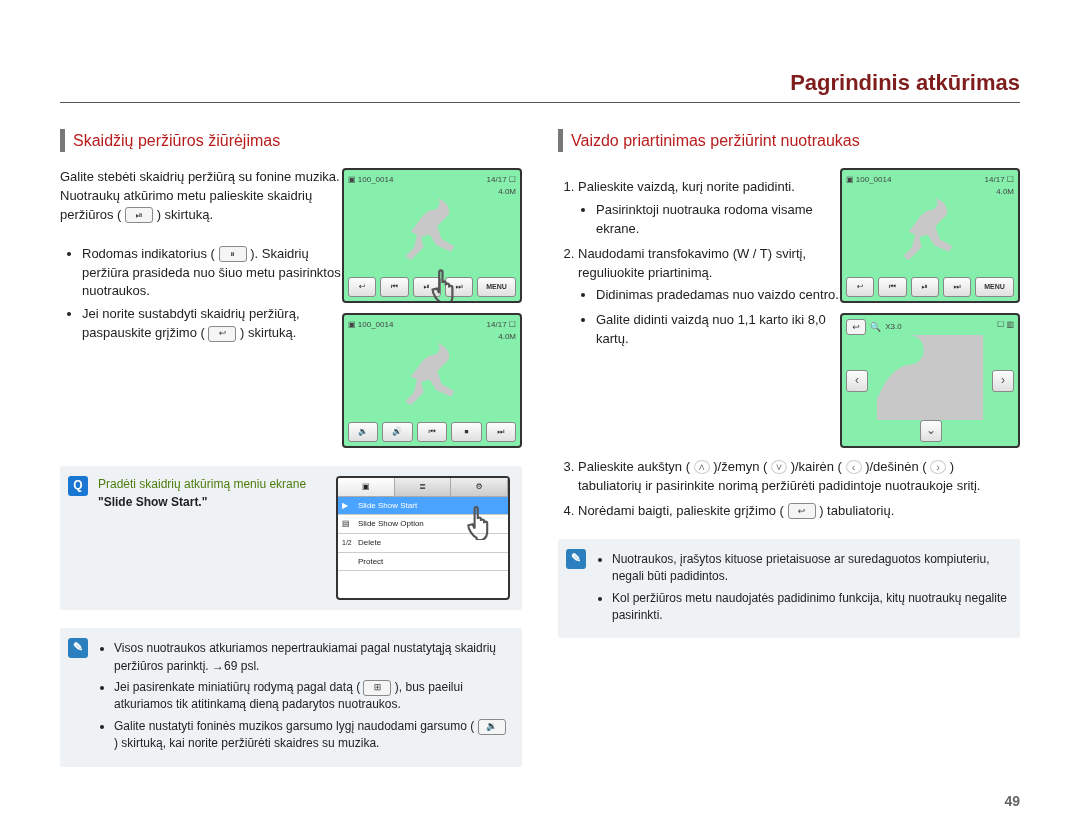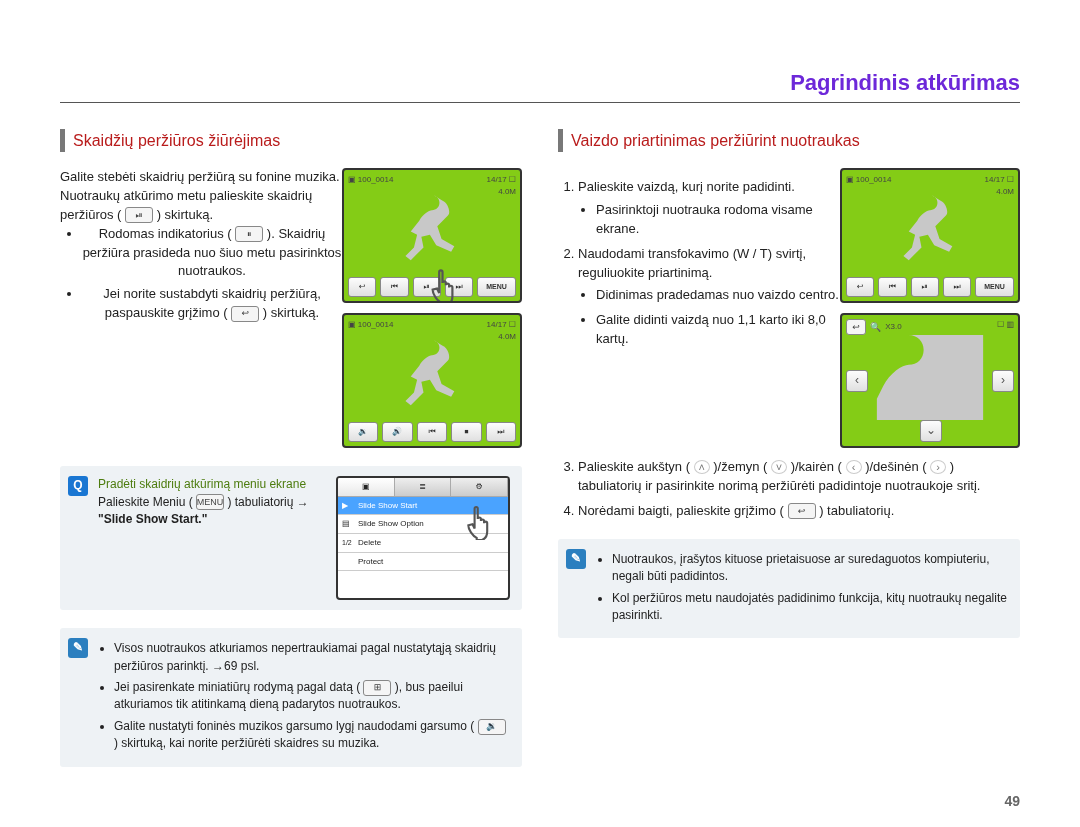--- a/index.html
+++ b/index.html
@@ -11,21 +11,21 @@
   .page {
     width: 1080px;
     height: 827px;
     padding: 70px 60px 0 60px;
     box-sizing: border-box;
     position: relative;
   }
   .page-title {
     text-align: right;
     font-size: 22px;
-    color: #6d28d9;
+    color: #7f1d1d;
     font-weight: bold;
     border-bottom: 1px solid #555;
     padding-bottom: 6px;
     margin-bottom: 26px;
   }
   .columns {
     display: flex;
     gap: 36px;
   }
   .col {
@@ -40,23 +40,22 @@
     color: #b91c1c;
     margin-bottom: 16px;
   }
   .body-row {
     display: flex;
     gap: 0;
     align-items: flex-start;
   }
   .body-text { flex: 1; }
   ul.bullets {
-    margin: 0 0 4px 0;
+    margin: 20px 0 4px 0;
     padding-left: 22px;
-    text-align: center;
   }
   ul.bullets li { margin-bottom: 4px; }
   ol.nums {
     margin: 10px 0;
     padding-left: 20px;
   }
   ol.nums li { margin-bottom: 6px; }
   ol.nums ul { padding-left: 18px; margin: 4px 0; list-style: disc; }
   .icon-inline {
     display: inline-flex;
@@ -68,21 +67,21 @@
     border-radius: 3px;
     background: #f5f5f5;
     font-size: 9px;
     vertical-align: middle;
     color:#444;
   }
   .lcd {
     width: 180px;
     height: 135px;
     border: 2px solid #333;
-    background: #84cc16;
+    background: #86efac;
     border-radius: 4px;
     position: relative;
     box-sizing: border-box;
     font-size: 8px;
     color: #444;
     overflow: hidden;
     flex-shrink: 0;
   }
   .lcd .top-row {
     position: absolute; top: 4px; left: 4px; right: 4px;
@@ -326,25 +325,20 @@
             </div>
           </div>
           <div class="hand">
             <svg viewBox="0 0 40 40">
                 <path fill="none" stroke="#555" stroke-width="2" d="M14 38c-4-2-8-8-8-12l4-1 2 4V10c0-2 3-2 3 0v10c0-2 3-2 3 0v2c0-2 3-2 3 0v2c0-2 3-2 3 0v8c0 4-2 7-5 8H14z"></path>
               </svg>
           </div>
         </div>
 
         <div class="tip-title">Pradėti skaidrių atkūrimą meniu ekrane</div>
-        <div>
-          <span>Palieskite Meniu (</span>
-          <span class="icon-inline">MENU</span>
-          <span>) tabuliatorių →</span>
-        </div>
         <div style="font-weight:bold;">"Slide Show Start."</div>
       </div>
 
       <div class="note-box">
         <div class="label-icon">✎</div>
         <ul>
           <li>Visos nuotraukos atkuriamos nepertraukiamai pagal nustatytąją skaidrių peržiūros parinktį. →69 psl.</li>
           <li>
             <span>Jei pasirenkate miniatiūrų rodymą pagal datą (</span>
             <span class="icon-inline">⊞</span>

